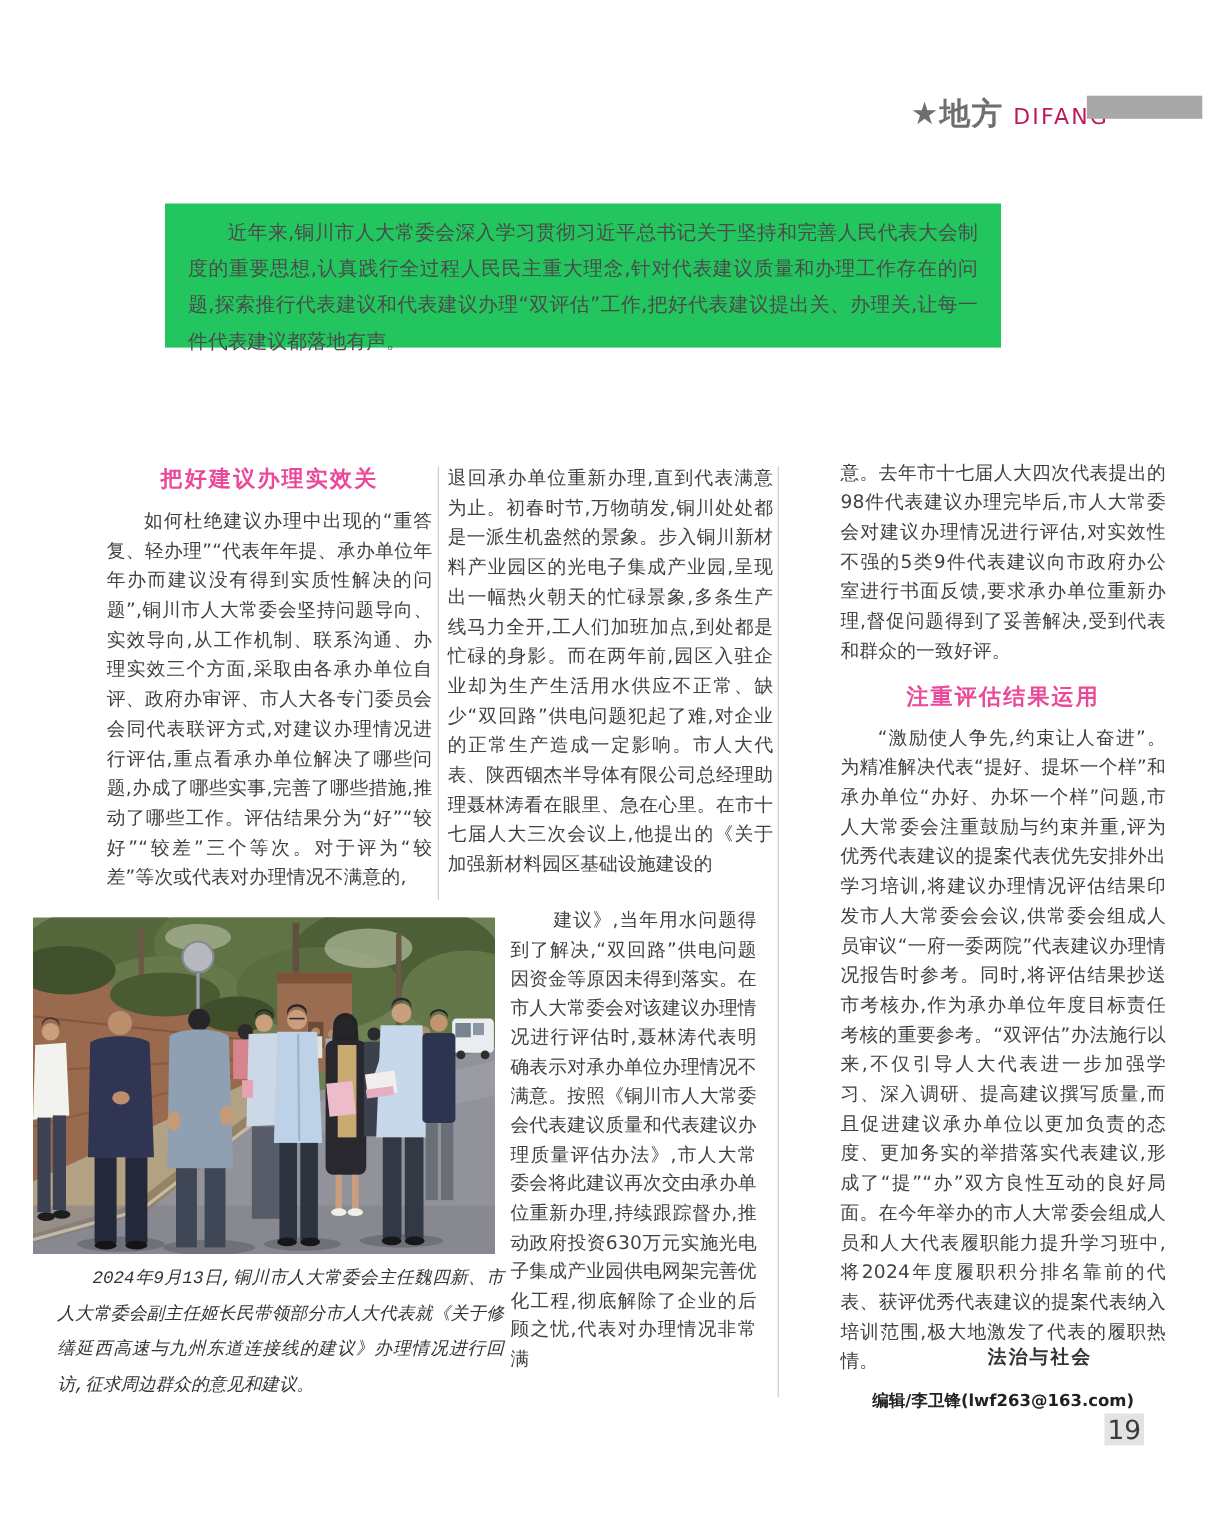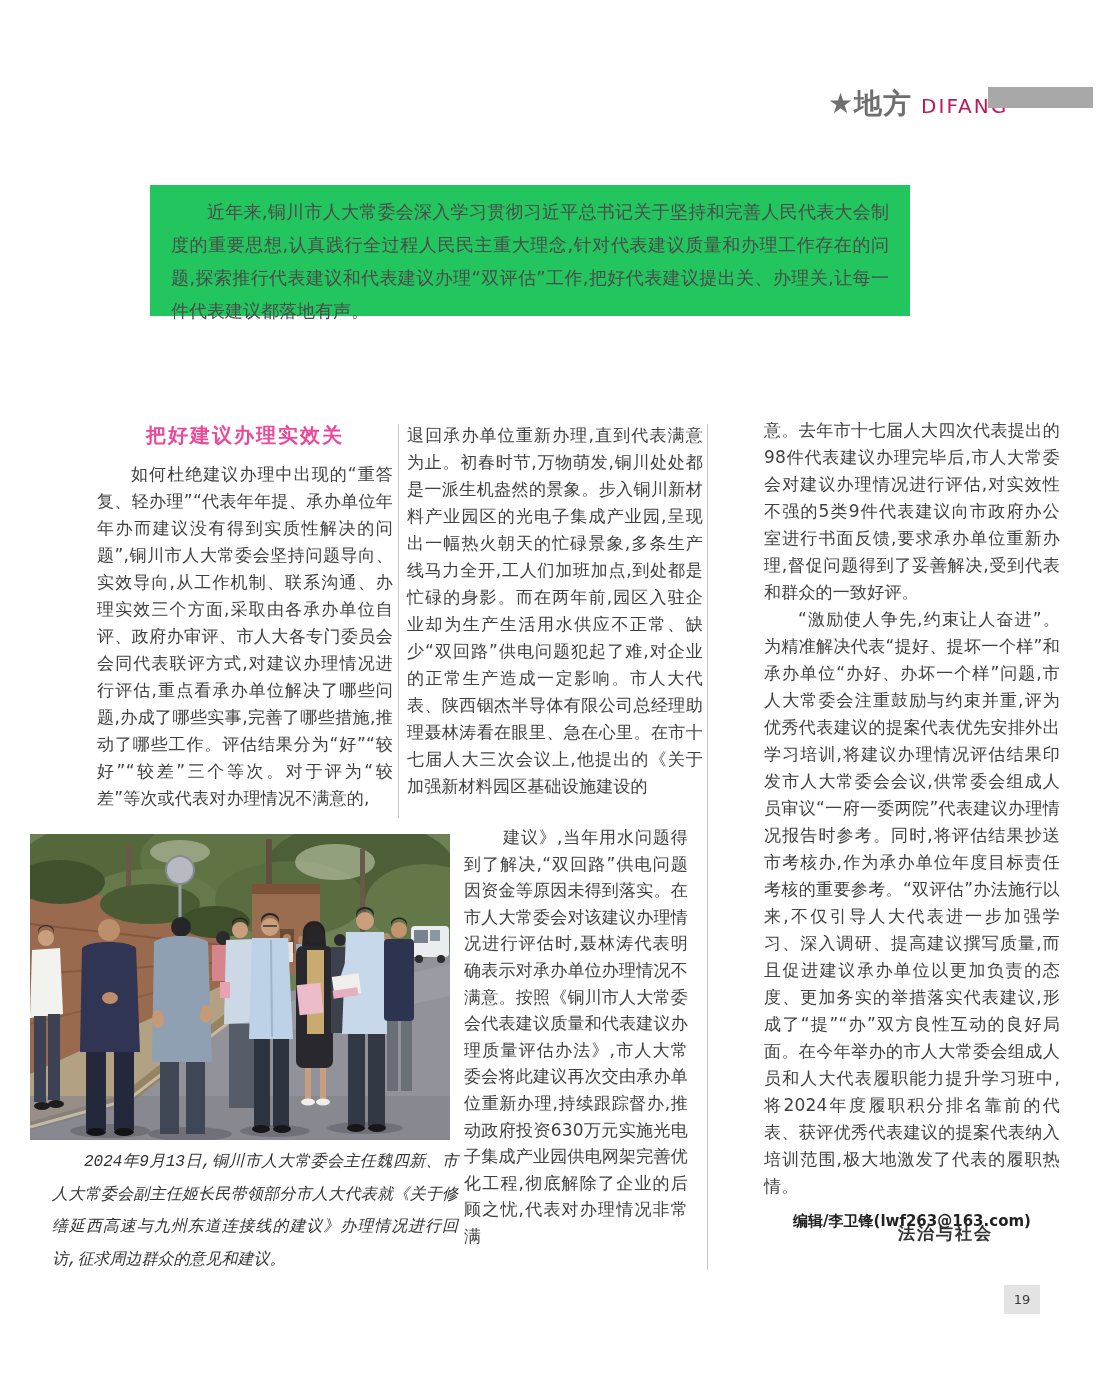--- a/index.html
+++ b/index.html
@@ -44,21 +44,21 @@
   .caption {
     position:absolute; left:52px; top:1146px; width:406px;
     font-family:Liberation Mono, monospace; font-style:italic;
     font-size:16px; line-height:32.5px; color:#333; text-align:justify; text-indent:2em;
   }
 
   
   .footer-name { position:absolute; left:898px; top:1222px; font-weight:bold; font-size:17px; color:#333; letter-spacing:2px; }
   .footer-page {
     position:absolute; left:1004px; top:1285px; width:36px; height:29px;
-    background:#e3e3e3; color:#3a3a3a; font-size:13px;
+    background:#e3e3e3; color:#3a3a3a; font-size:24px;
     display:flex; align-items:center; justify-content:center;
   }
 </style>
 </head>
 <body>
 
 <div class="page">
 
   <div class="header">
     <span class="header-cn">★地方</span>
@@ -77,20 +77,21 @@
   </div>
 
   <div class="col2top colbody">
     <p class="para" style="text-indent:0">退回承办单位重新办理,直到代表满意为止。初春时节,万物萌发,铜川处处都是一派生机盎然的景象。步入铜川新材料产业园区的光电子集成产业园,呈现出一幅热火朝天的忙碌景象,多条生产线马力全开,工人们加班加点,到处都是忙碌的身影。而在两年前,园区入驻企业却为生产生活用水供应不正常、缺少“双回路”供电问题犯起了难,对企业的正常生产造成一定影响。市人大代表、陕西铟杰半导体有限公司总经理助理聂林涛看在眼里、急在心里。在市十七届人大三次会议上,他提出的《关于加强新材料园区基础设施建设的</p>
   </div>
 
   <div class="col2bot colbody">建议》,当年用水问题得到了解决,“双回路”供电问题因资金等原因未得到落实。在市人大常委会对该建议办理情况进行评估时,聂林涛代表明确表示对承办单位办理情况不满意。按照《铜川市人大常委会代表建议质量和代表建议办理质量评估办法》,市人大常委会将此建议再次交由承办单位重新办理,持续跟踪督办,推动政府投资630万元实施光电子集成产业园供电网架完善优化工程,彻底解除了企业的后顾之忧,代表对办理情况非常满</div>
 
   <div class="col3 colbody">
     <p class="para" style="text-indent:0">意。去年市十七届人大四次代表提出的98件代表建议办理完毕后,市人大常委会对建议办理情况进行评估,对实效性不强的5类9件代表建议向市政府办公室进行书面反馈,要求承办单位重新办理,督促问题得到了妥善解决,受到代表和群众的一致好评。</p>
+    <h3 class="sec-heading mid">注重评估结果运用</h3>
     <p class="para">“激励使人争先,约束让人奋进”。为精准解决代表“提好、提坏一个样”和承办单位“办好、办坏一个样”问题,市人大常委会注重鼓励与约束并重,评为优秀代表建议的提案代表优先安排外出学习培训,将建议办理情况评估结果印发市人大常委会会议,供常委会组成人员审议“一府一委两院”代表建议办理情况报告时参考。同时,将评估结果抄送市考核办,作为承办单位年度目标责任考核的重要参考。“双评估”办法施行以来,不仅引导人大代表进一步加强学习、深入调研、提高建议撰写质量,而且促进建议承办单位以更加负责的态度、更加务实的举措落实代表建议,形成了“提”“办”双方良性互动的良好局面。在今年举办的市人大常委会组成人员和人大代表履职能力提升学习班中,将2024年度履职积分排名靠前的代表、获评优秀代表建议的提案代表纳入培训范围,极大地激发了代表的履职热情。</p>
     <p class="editor">编辑/李卫锋(lwf263@163.com)</p>
   </div>
 
   <svg class="photo" viewBox="0 0 420 306" aria-hidden="true">
 
     <rect width="420" height="306" fill="#87946c"></rect>
     <rect width="420" height="170" fill="#6e8054"></rect>
     <ellipse cx="70" cy="30" rx="80" ry="40" fill="#55683c"></ellipse>
     <ellipse cx="200" cy="25" rx="90" ry="45" fill="#607345"></ellipse>

